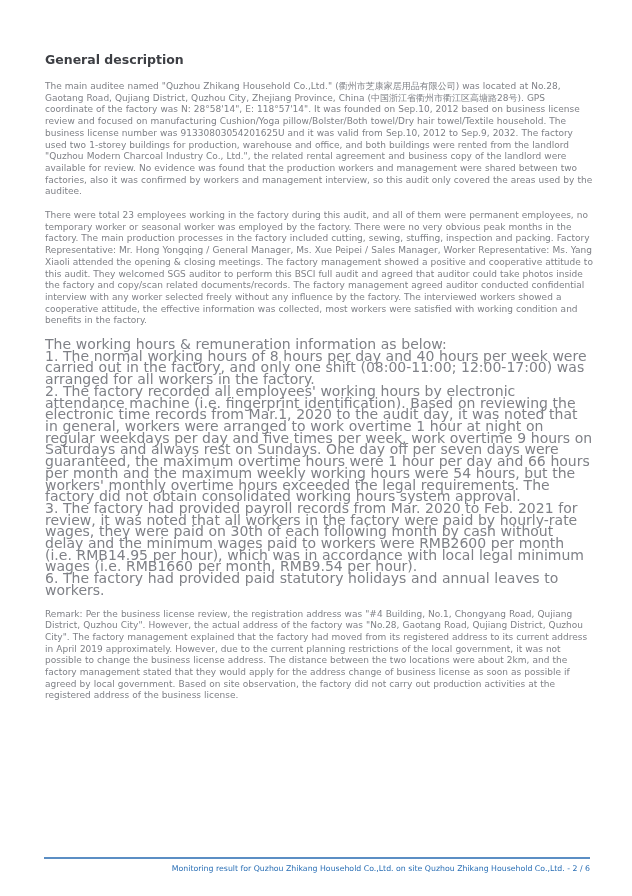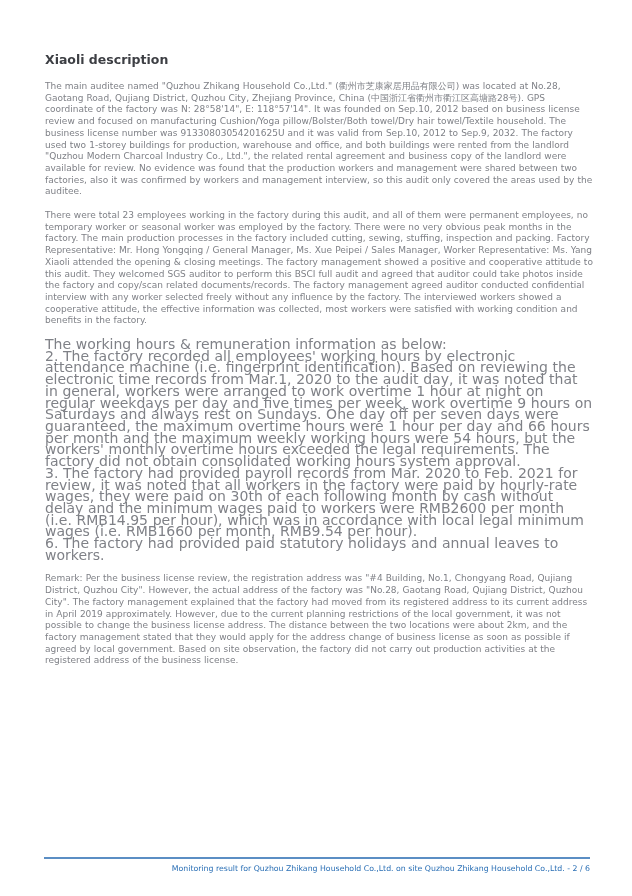--- a/index.html
+++ b/index.html
@@ -60,28 +60,29 @@
     color: #2a6fb5;
     text-align: right;
   }
 </style>
 </head>
 <body>
 
 <div class="page">
   <div class="content">
 
-    <h1 class="heading">Xiaoli description</h1>
+    <h1 class="heading">General description</h1>
 
     <p class="para">The main auditee named "Quzhou Zhikang Household Co.,Ltd." (衢州市芝康家居用品有限公司) was located at No.28, Gaotang Road, Qujiang District, Quzhou City, Zhejiang Province, China (中国浙江省衢州市衢江区高塘路28号). GPS coordinate of the factory was N: 28°58'14", E: 118°57'14". It was founded on Sep.10, 2012 based on business license review and focused on manufacturing Cushion/Yoga pillow/Bolster/Both towel/Dry hair towel/Textile household. The business license number was 91330803054201625U and it was valid from Sep.10, 2012 to Sep.9, 2032. The factory used two 1-storey buildings for production, warehouse and office, and both buildings were rented from the landlord "Quzhou Modern Charcoal Industry Co., Ltd.", the related rental agreement and business copy of the landlord were available for review. No evidence was found that the production workers and management were shared between two factories, also it was confirmed by workers and management interview, so this audit only covered the areas used by the auditee.</p>
 
     <p class="para">There were total 23 employees working in the factory during this audit, and all of them were permanent employees, no temporary worker or seasonal worker was employed by the factory. There were no very obvious peak months in the factory. The main production processes in the factory included cutting, sewing, stuffing, inspection and packing. Factory Representative: Mr. Hong Yongqing / General Manager, Ms. Xue Peipei / Sales Manager, Worker Representative: Ms. Yang Xiaoli attended the opening &amp; closing meetings. The factory management showed a positive and cooperative attitude to this audit. They welcomed SGS auditor to perform this BSCI full audit and agreed that auditor could take photos inside the factory and copy/scan related documents/records. The factory management agreed auditor conducted confidential interview with any worker selected freely without any influence by the factory. The interviewed workers showed a cooperative attitude, the effective information was collected, most workers were satisfied with working condition and benefits in the factory.</p>
 
     <div class="para">
       <div class="wh-line">The working hours &amp; remuneration information as below:</div>
+      <div class="wh-line">1. The normal working hours of 8 hours per day and 40 hours per week were carried out in the factory, and only one shift (08:00-11:00; 12:00-17:00) was arranged for all workers in the factory.</div>
       <div class="wh-line">2. The factory recorded all employees' working hours by electronic attendance machine (i.e. fingerprint identification). Based on reviewing the electronic time records from Mar.1, 2020 to the audit day, it was noted that in general, workers were arranged to work overtime 1 hour at night on regular weekdays per day and five times per week, work overtime 9 hours on Saturdays and always rest on Sundays. One day off per seven days were guaranteed, the maximum overtime hours were 1 hour per day and 66 hours per month and the maximum weekly working hours were 54 hours, but the workers' monthly overtime hours exceeded the legal requirements. The factory did not obtain consolidated working hours system approval.</div>
       <div class="wh-line">3. The factory had provided payroll records from Mar. 2020 to Feb. 2021 for review, it was noted that all workers in the factory were paid by hourly-rate wages, they were paid on 30th of each following month by cash without delay and the minimum wages paid to workers were RMB2600 per month (i.e. RMB14.95 per hour), which was in accordance with local legal minimum wages (i.e. RMB1660 per month, RMB9.54 per hour).</div>
       <div class="wh-line">6. The factory had provided paid statutory holidays and annual leaves to workers.</div>
     </div>
 
     <p class="para">Remark: Per the business license review, the registration address was "#4 Building, No.1, Chongyang Road, Qujiang District, Quzhou City". However, the actual address of the factory was "No.28, Gaotang Road, Qujiang District, Quzhou City". The factory management explained that the factory had moved from its registered address to its current address in April 2019 approximately. However, due to the current planning restrictions of the local government, it was not possible to change the business license address. The distance between the two locations were about 2km, and the factory management stated that they would apply for the address change of business license as soon as possible if agreed by local government. Based on site observation, the factory did not carry out production activities at the registered address of the business license.</p>
 
   </div>
 
   <div class="footer-rule"></div>

